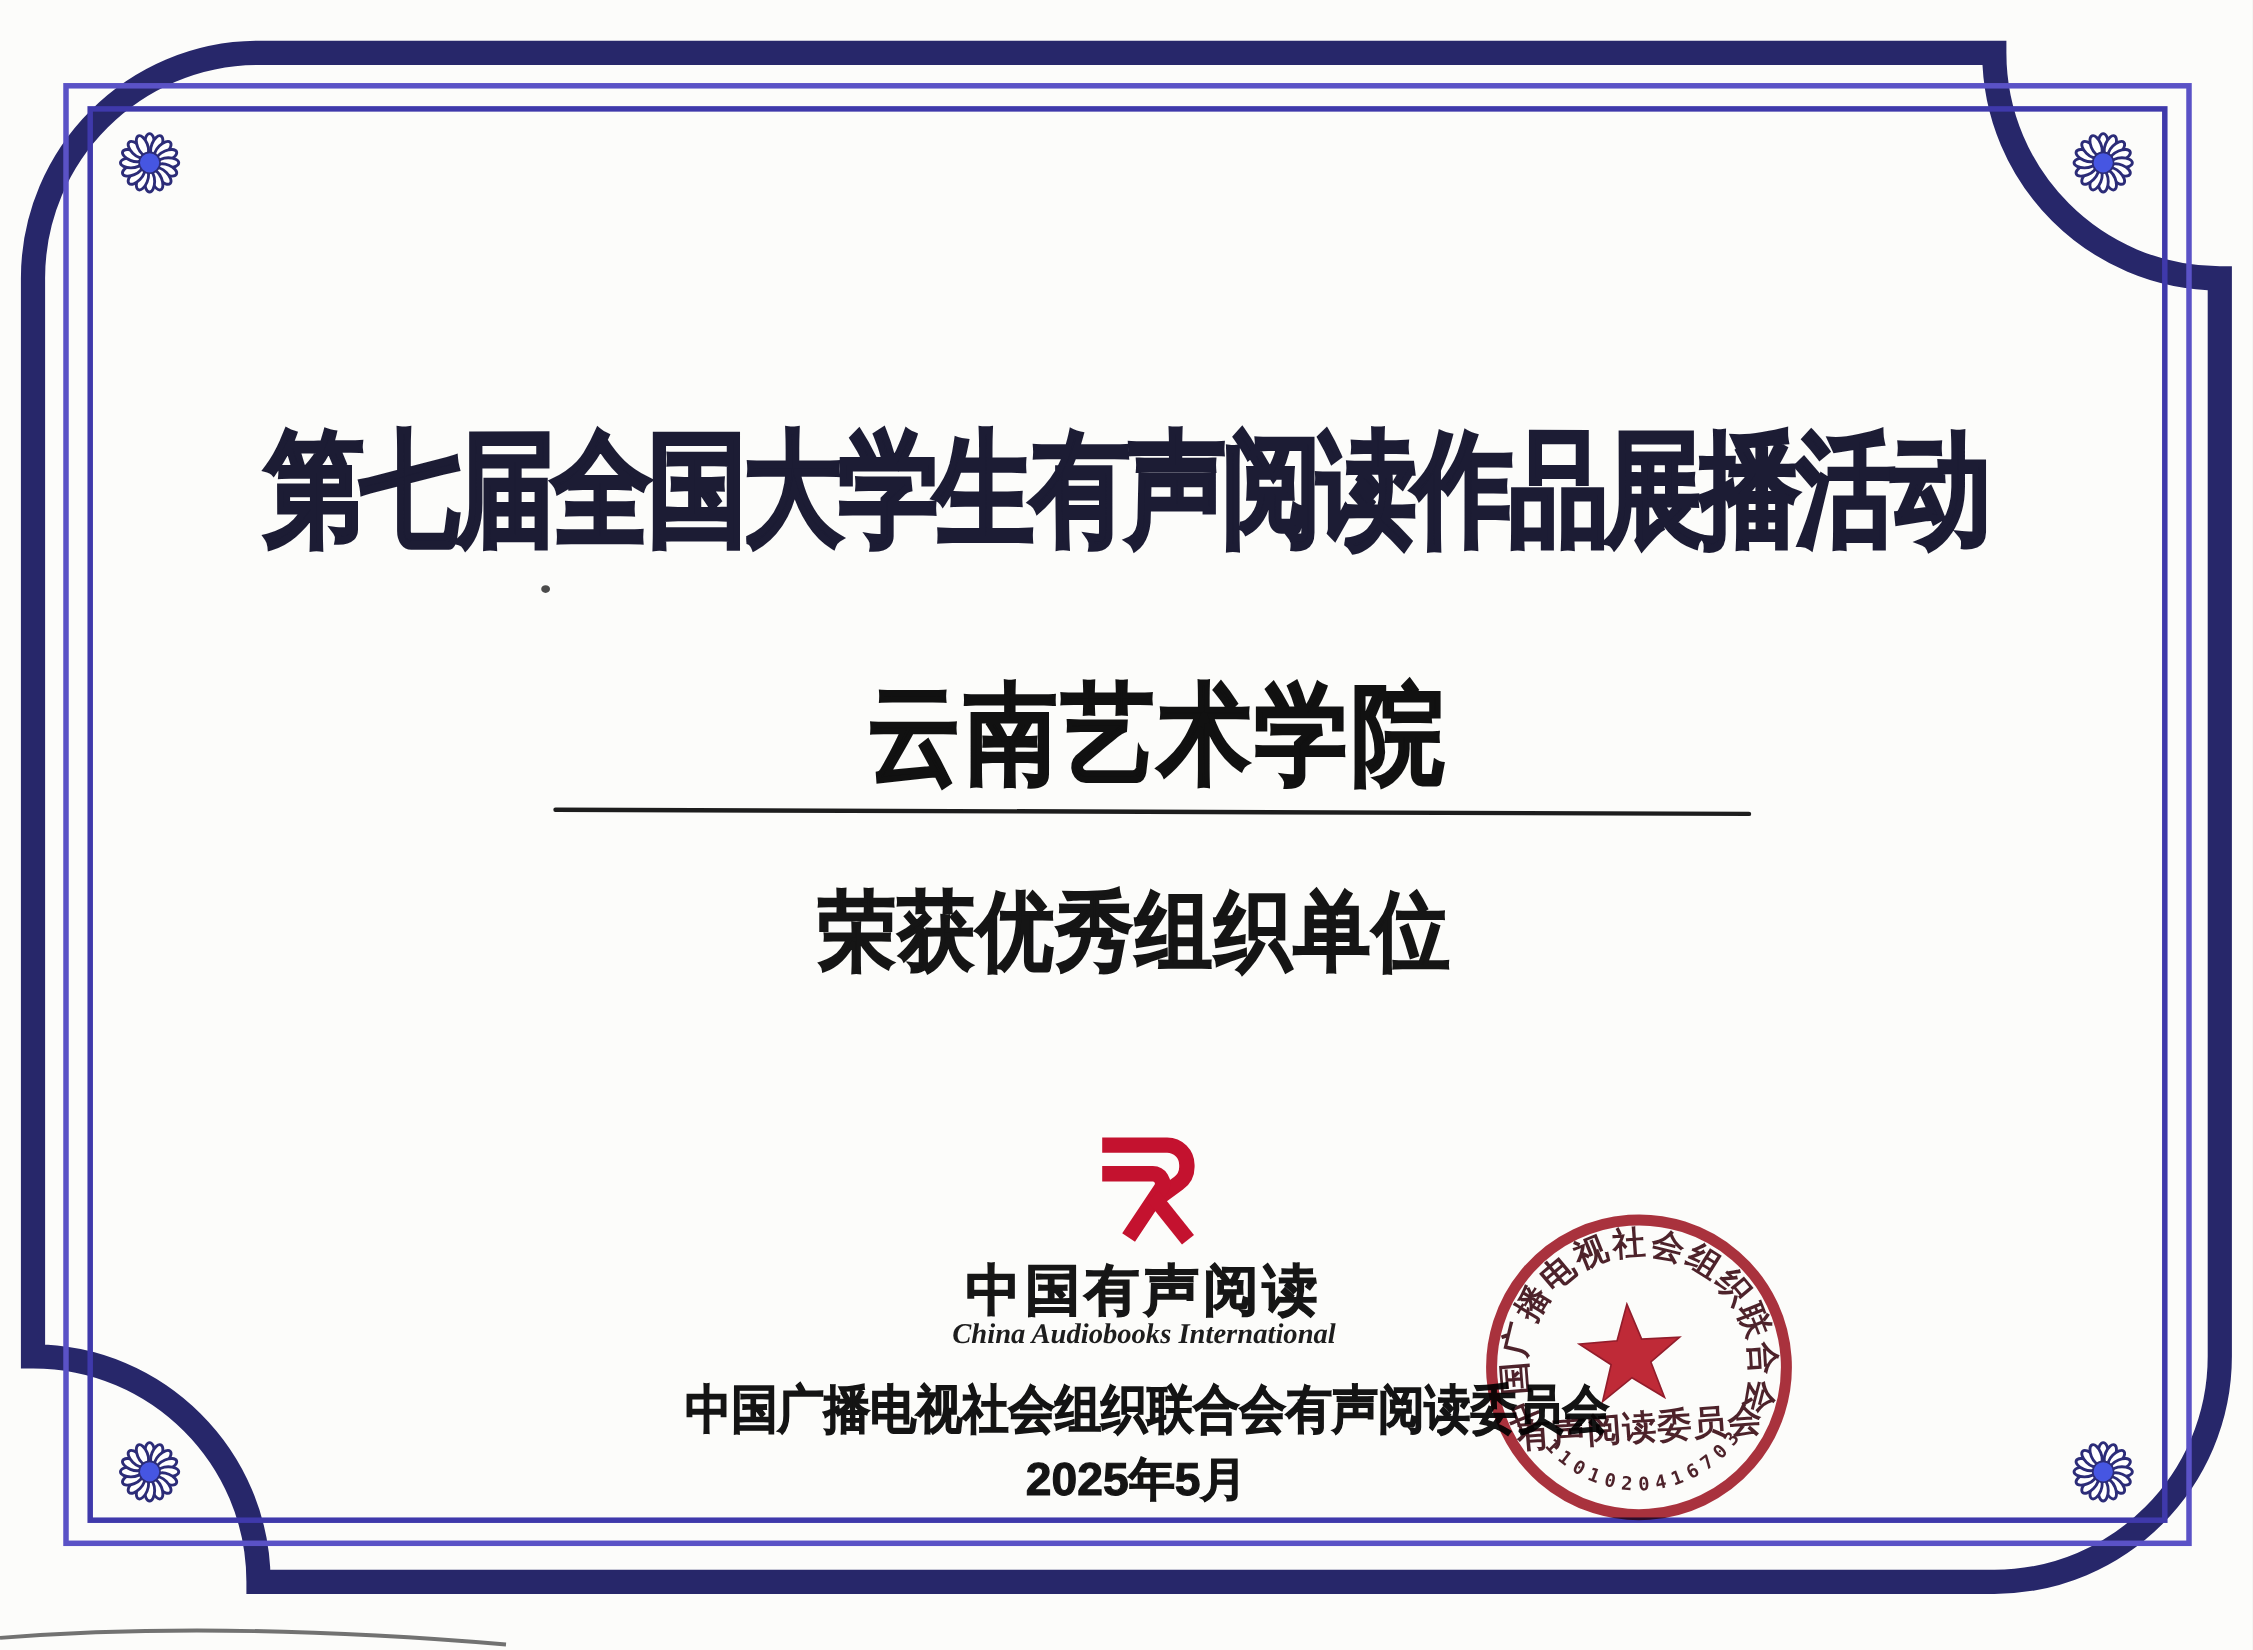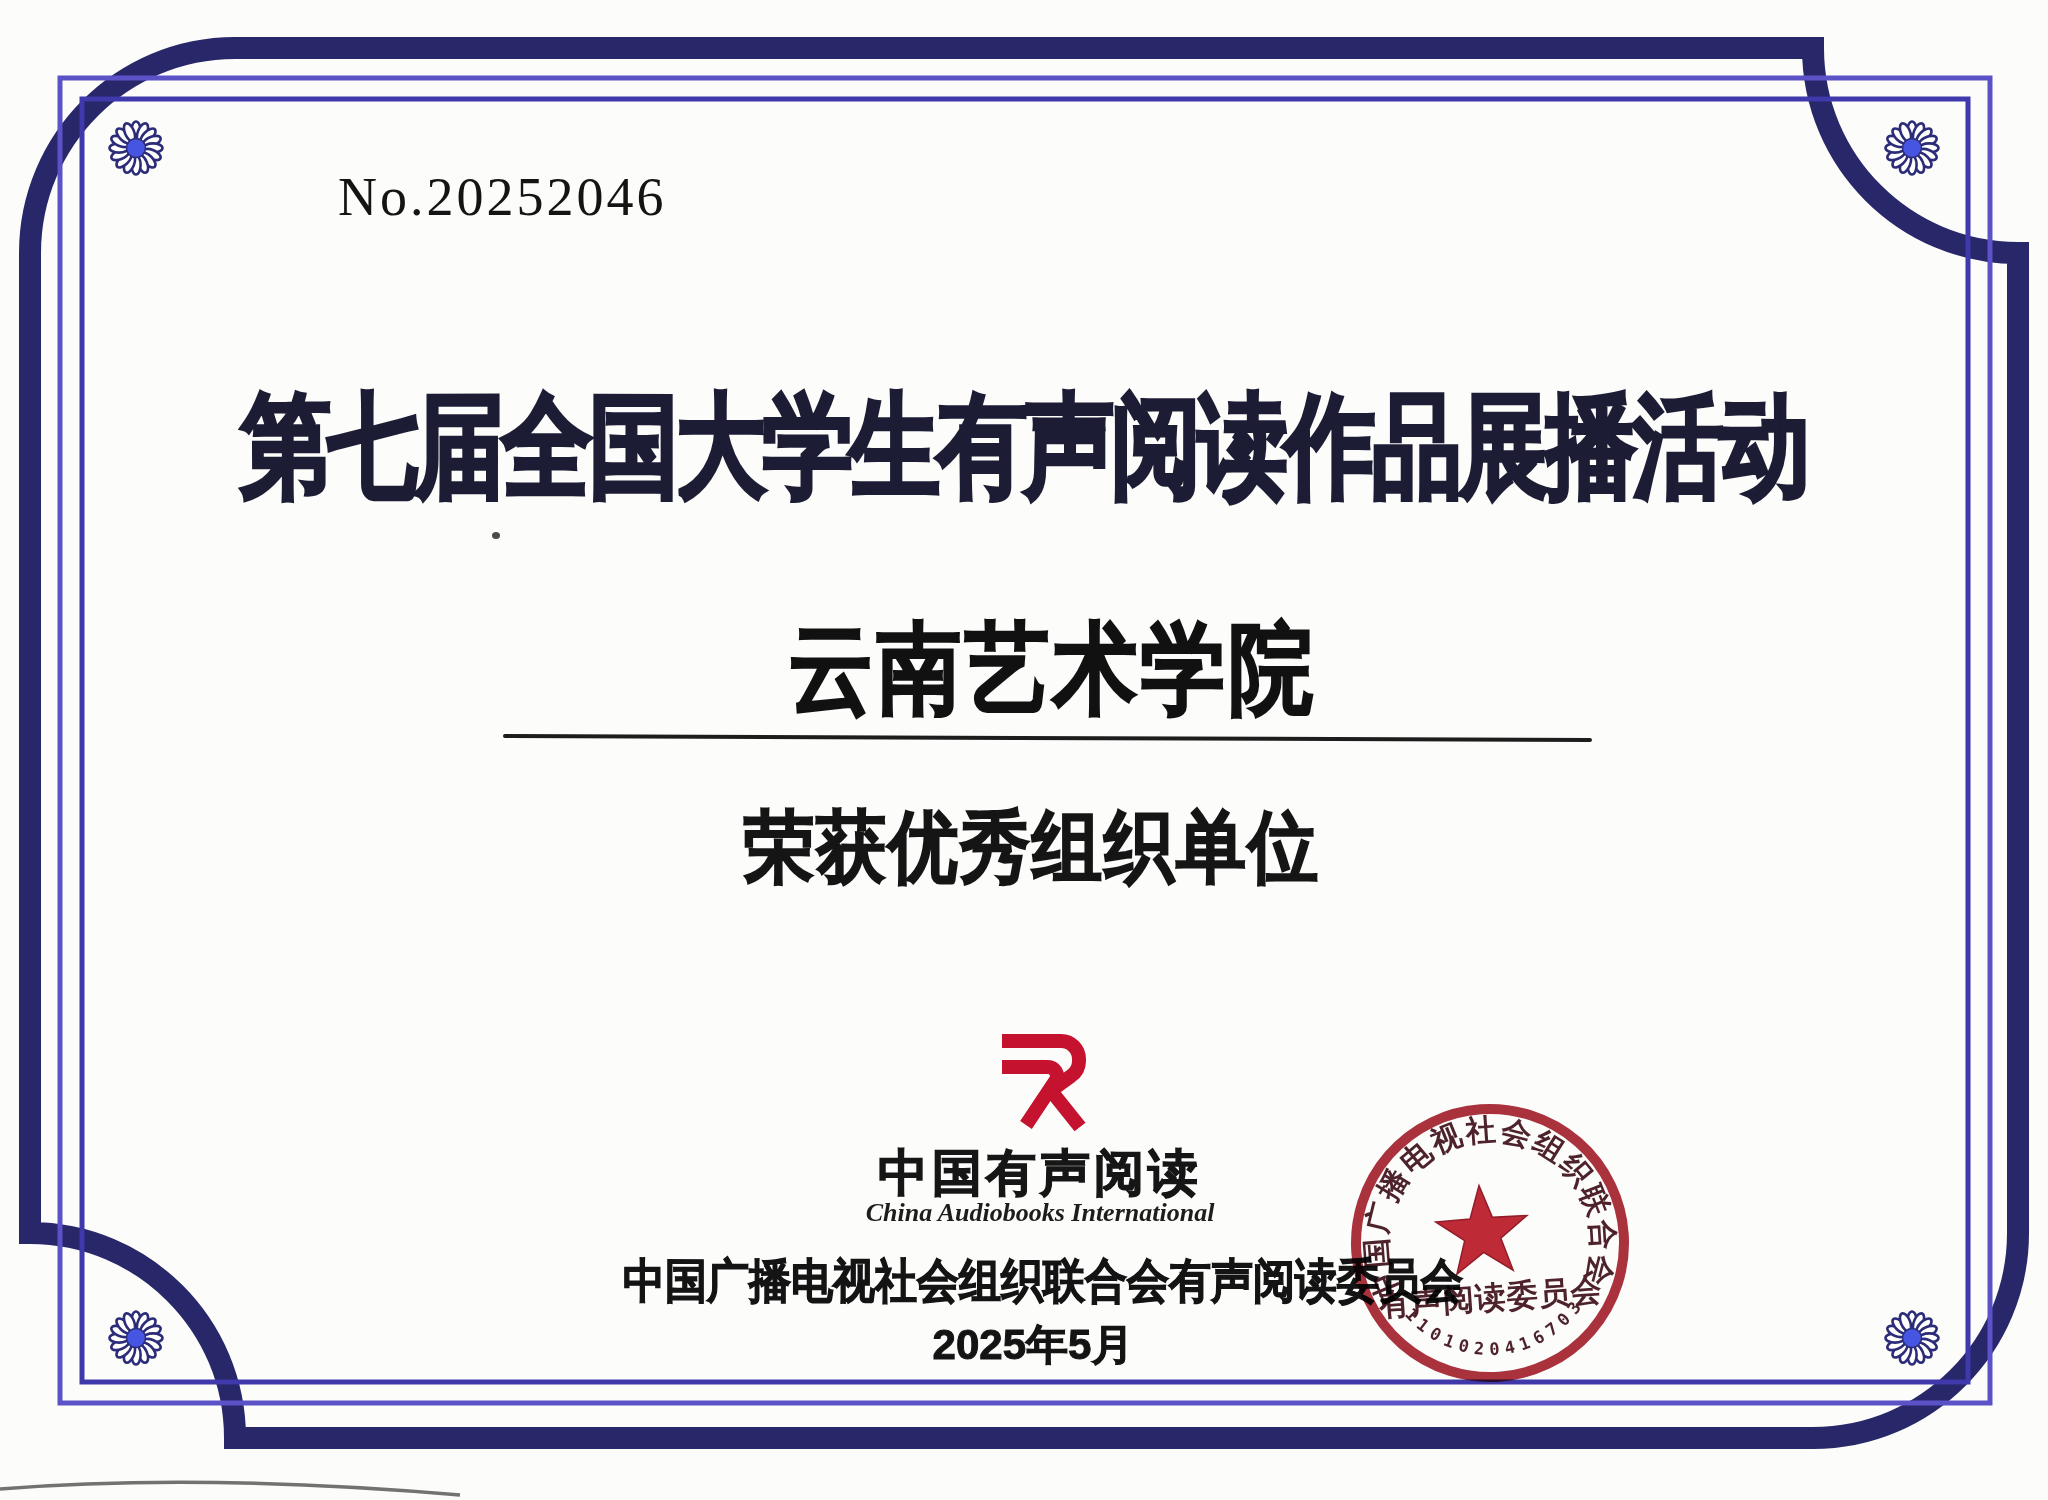--- a/index.html
+++ b/index.html
@@ -73,21 +73,20 @@
     <rect x="82" y="99" width="1886" height="1283" fill="none" stroke="#3f39ab" stroke-width="5"></rect>
 
     <use href="#flower" transform="translate(136,148)"></use>
     <use href="#flower" transform="translate(1912,148)"></use>
     <use href="#flower" transform="translate(136,1338)"></use>
     <use href="#flower" transform="translate(1912,1338)"></use>
 
     <path d="M 0,1489 Q 200,1473 460,1495" fill="none" stroke="#4f4f4f" stroke-width="3.5" opacity="0.8"></path>
   </svg>
 
-  <div class="abs" id="serial">No.20252046</div>
 
   <div class="abs centered" id="title">第七届全国大学生有声阅读作品展播活动</div>
 
   <div class="abs" id="ink-dot"></div>
 
   <div class="abs centered" id="recipient">云南艺术学院</div>
   <div class="abs" id="underline"></div>
 
   <div class="abs centered" id="award">荣获优秀组织单位</div>
 

